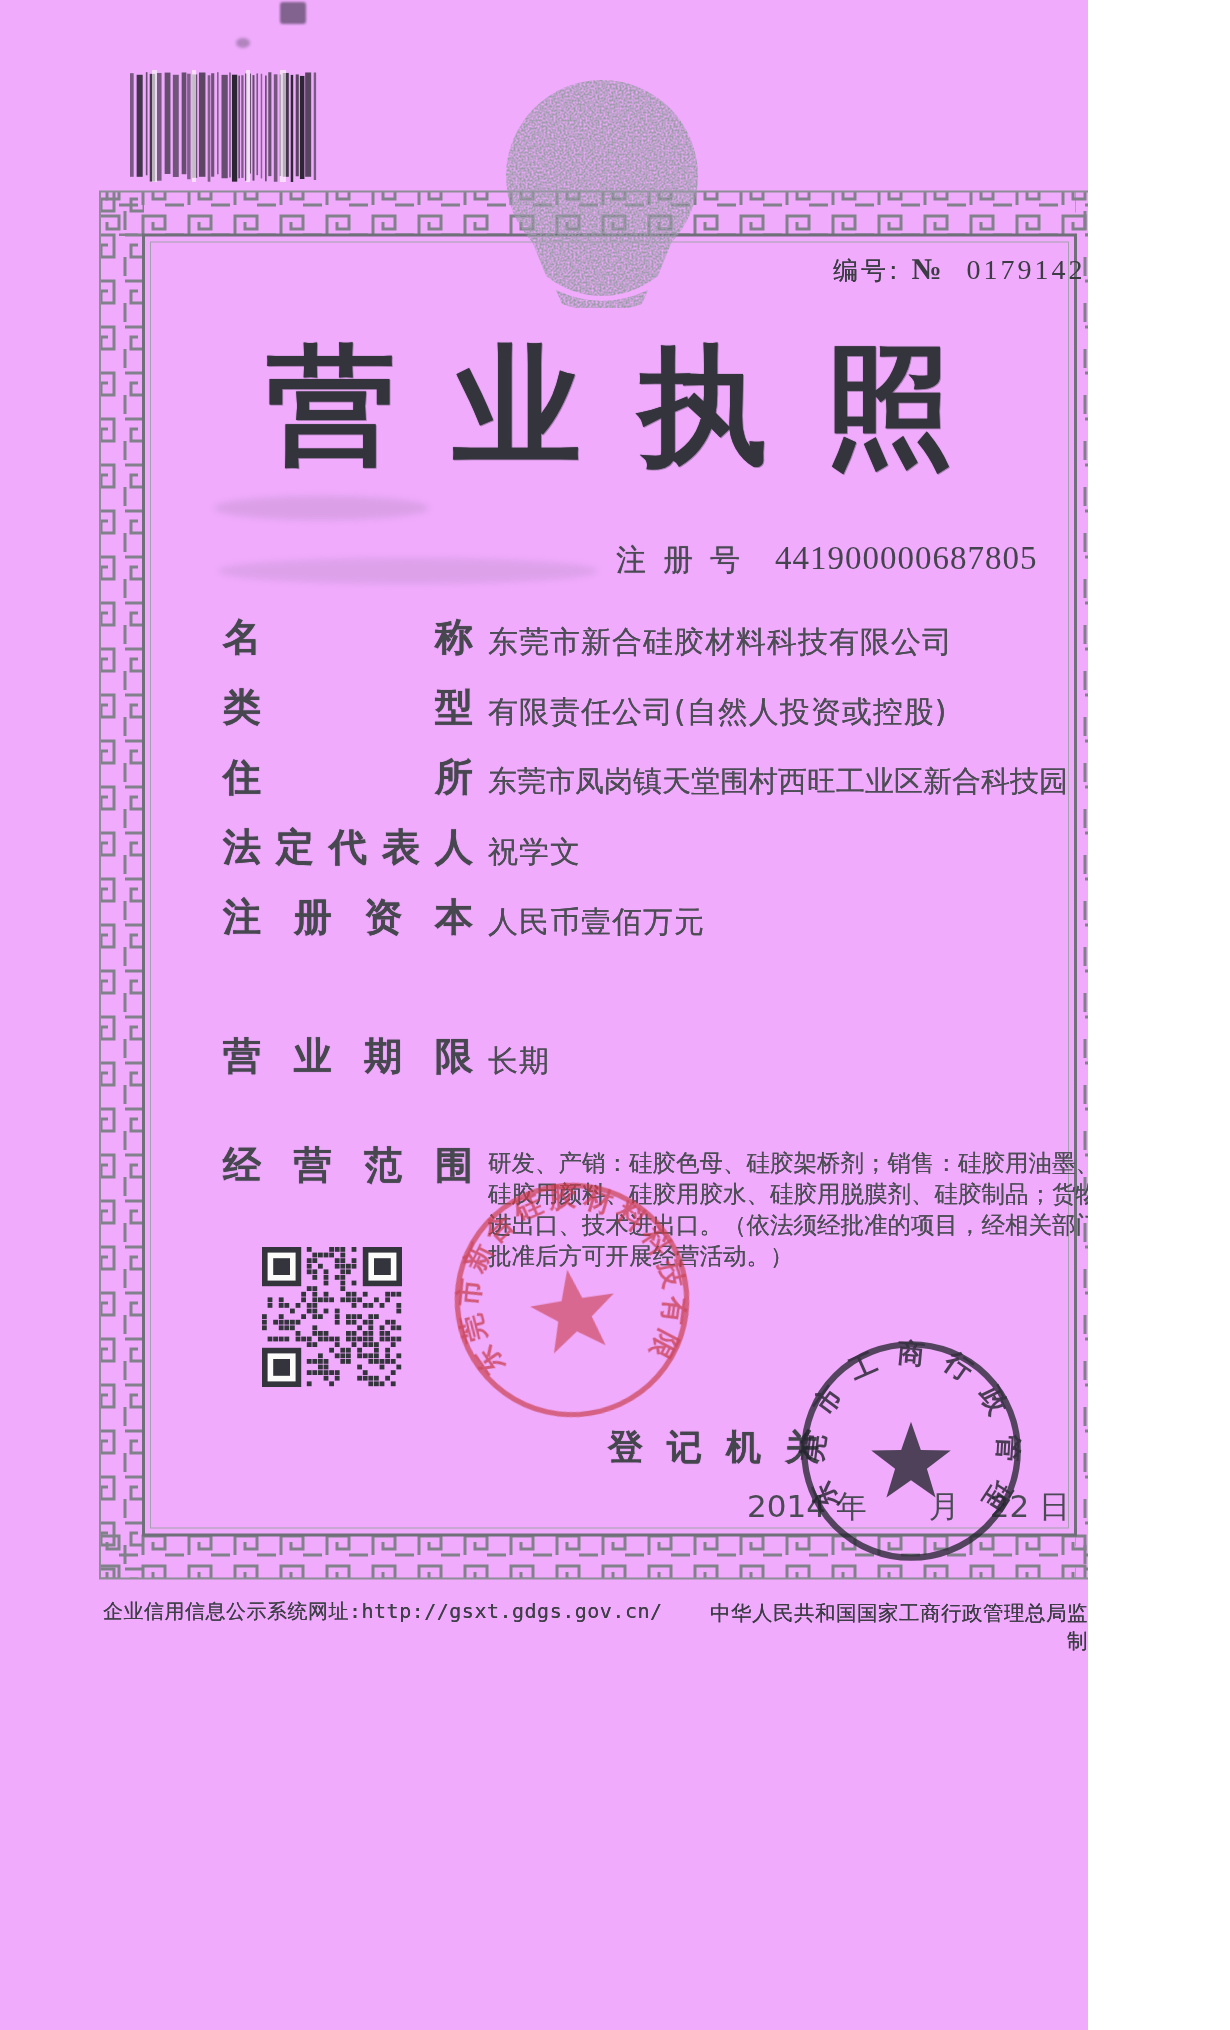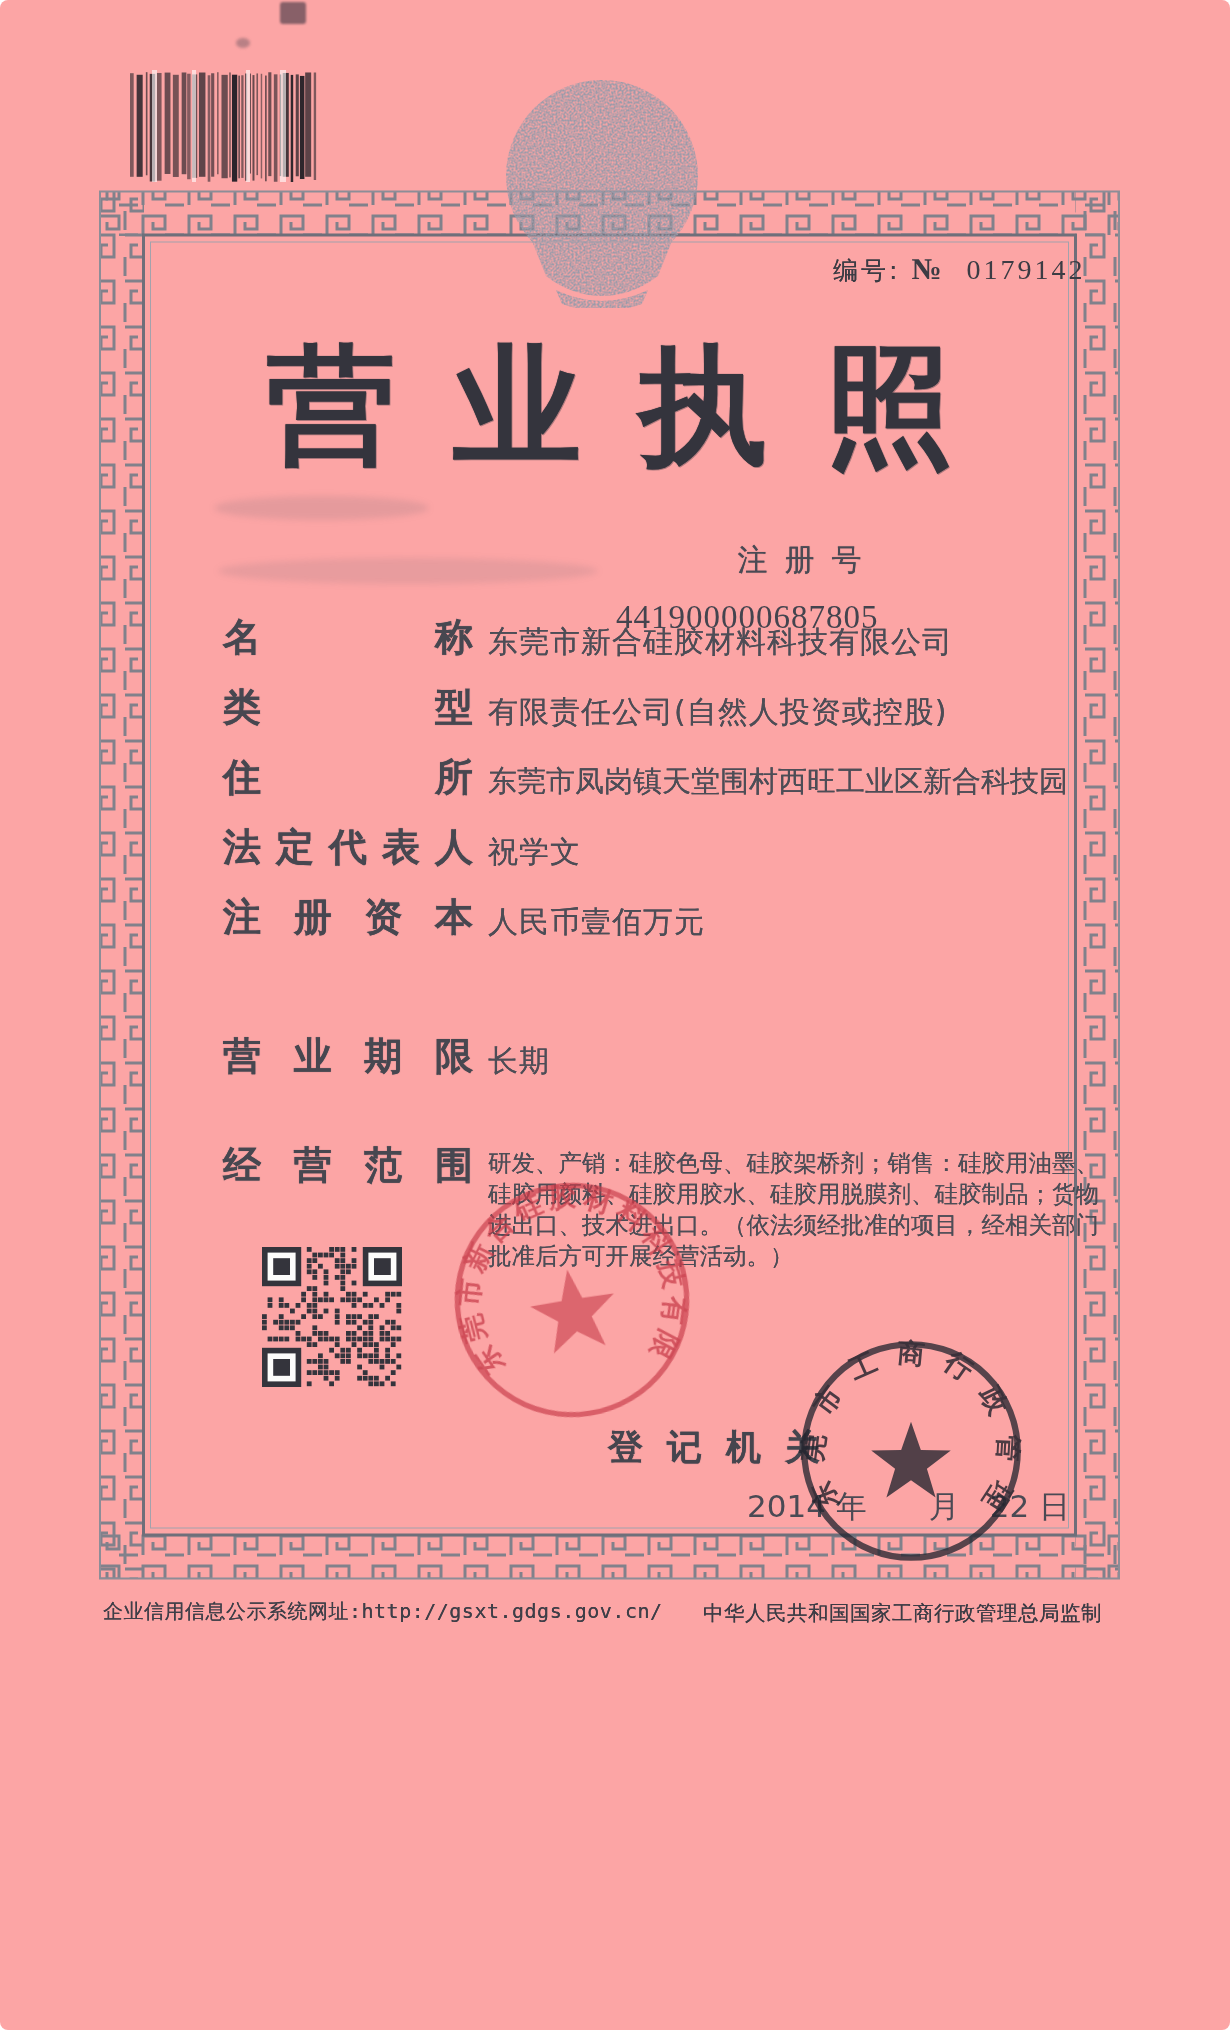--- a/index.html
+++ b/index.html
@@ -1,42 +1,42 @@
 <!DOCTYPE html>
 <html><head>
 <meta charset="utf-8">
 <style>
   html,body{margin:0;padding:0;}
   body{
     width:1230px;height:2030px;background:#ffffff;
     font-family:"DejaVu Sans","Liberation Sans",sans-serif;
     color:#3e3e46;
   }
-  #page{position:relative;width:1230px;height:2030px;background:#fca5a5;overflow:hidden;border-radius:8px;}
+  #page{position:relative;width:1088px;height:2030px;background:#f0abfc;overflow:hidden;}
 
   .abs{position:absolute;}
 
   
   #barcode{left:128px;top:70px;width:192px;height:112px;filter:blur(.4px) contrast(1.05);}
   #emblem{left:496px;top:76px;width:212px;height:232px;z-index:3;filter:blur(.5px);}
   #serial{left:833px;top:252px;display:flex;align-items:baseline;gap:11px;z-index:2;color:#3c3c44;}
   #serial .s-label{font-size:25px;letter-spacing:3px;text-shadow:0 0 .6px #3c3c44;}
   #serial .s-mark{font-family:"Liberation Serif","DejaVu Serif",serif;font-weight:700;font-size:30px;}
   #serial .s-num{font-family:"Liberation Serif","DejaVu Serif",serif;font-size:28px;letter-spacing:3px;margin-left:14px;}
 
   
   #frame{left:0;top:0;width:1230px;height:2030px;z-index:1;pointer-events:none;}
 
   
   #title-row{left:145px;top:334px;width:930px;display:flex;justify-content:center;gap:58px;
     font-size:128px;line-height:1.12;font-weight:800;color:#3b3b43;z-index:2;
     text-shadow:0 0 1px #3b3b43, 1px 1px 0 rgba(60,60,70,.35);filter:contrast(1.1);}
 
   
-  #reg-row{left:616px;top:540px;display:flex;align-items:flex-end;gap:18px;z-index:2;flex-direction:column;}
+  #reg-row{left:616px;top:540px;display:flex;align-items:flex-start;gap:18px;z-index:2;}
   #reg-row .r-label{font-size:30px;letter-spacing:17px;color:#4a4a54;text-shadow:0 0 .7px #4a4a54;}
   #reg-row .r-num{font-family:"Liberation Serif","DejaVu Serif",serif;font-size:33px;color:#44444e;letter-spacing:1px;}
 
   
   .field-row{position:absolute;left:205px;width:880px;display:flex;align-items:flex-start;z-index:2;margin-left:18px;}
   .f-label{width:250px;flex:0 0 250px;font-size:38px;line-height:1.15;font-weight:600;color:#474750;
     text-align:justify;text-align-last:justify;text-shadow:0 0 .8px #474750;}
   .f-value{margin-left:15px;padding-top:8px;font-size:30px;line-height:1.2;color:#4d4d56;
     letter-spacing:1px;white-space:nowrap;text-shadow:0 0 .5px #4d4d56;}
   .f-value.scope{font-size:23.5px;line-height:31px;width:640px;white-space:normal;padding-top:4px;letter-spacing:0;}

